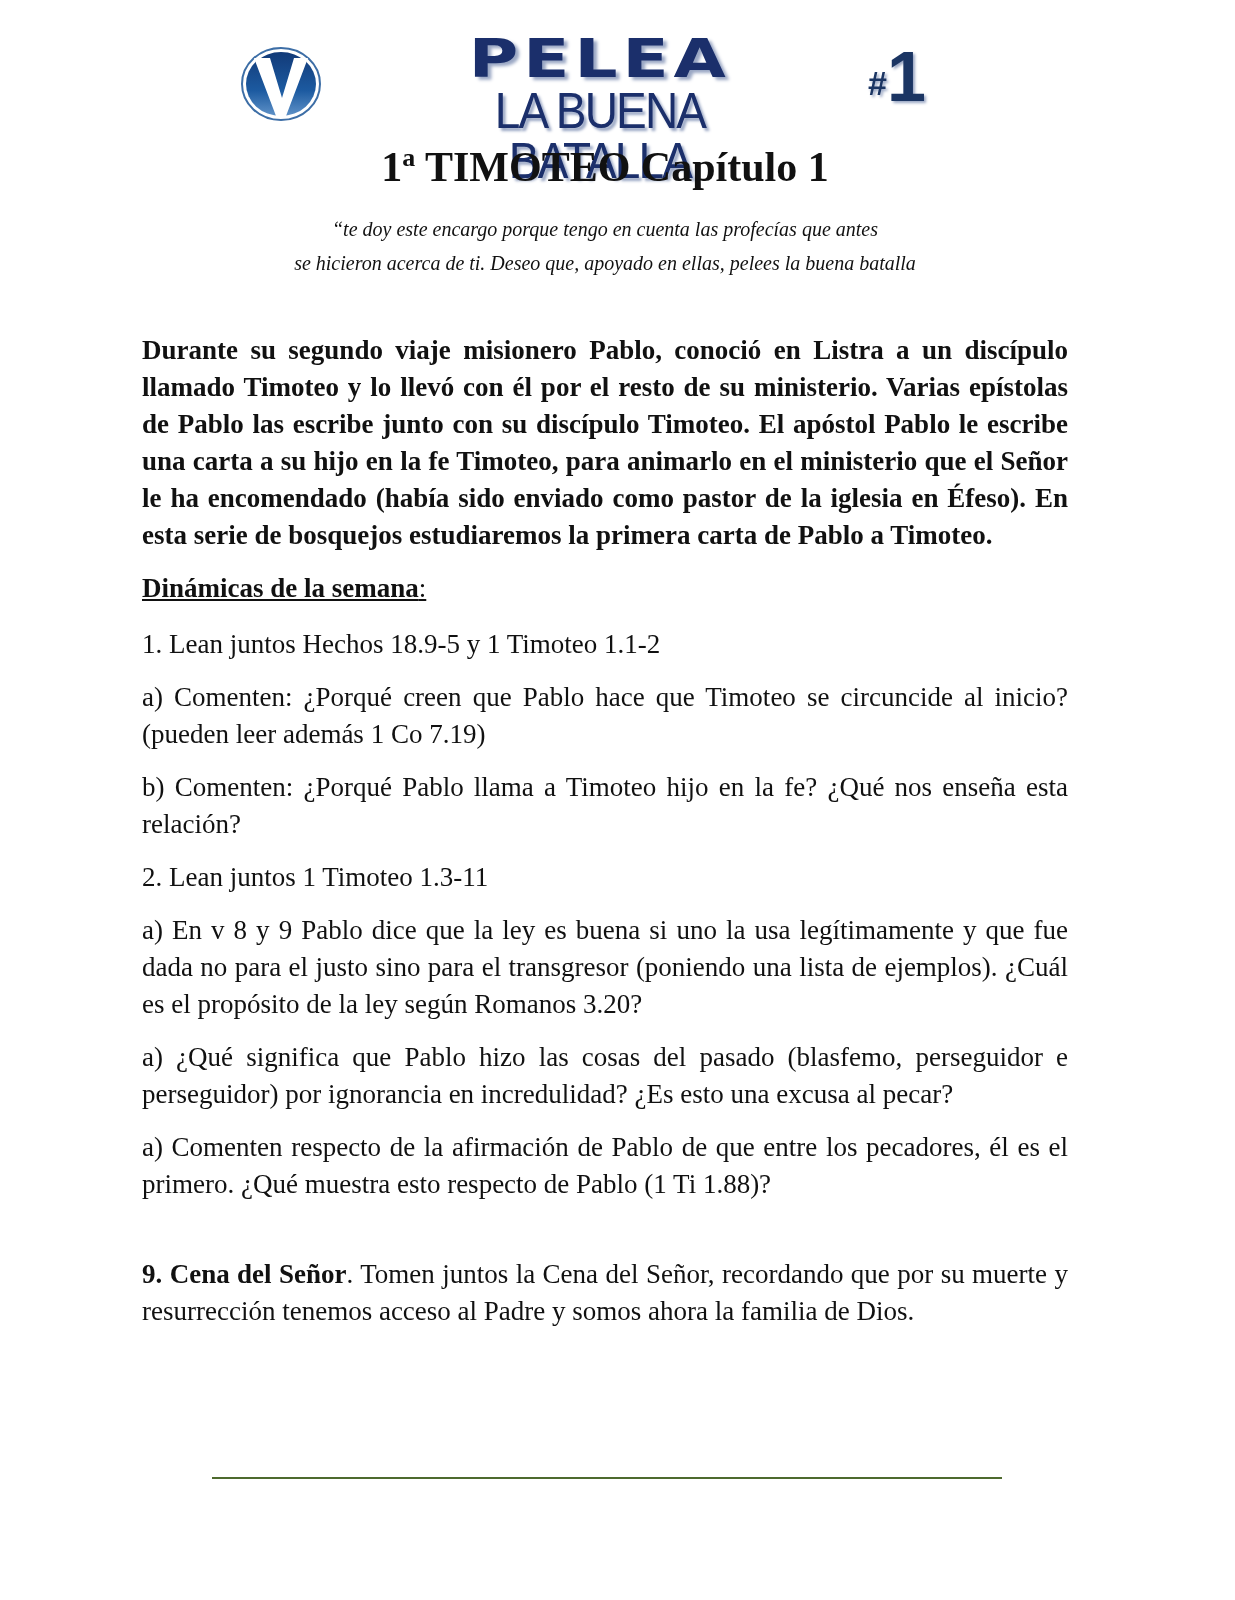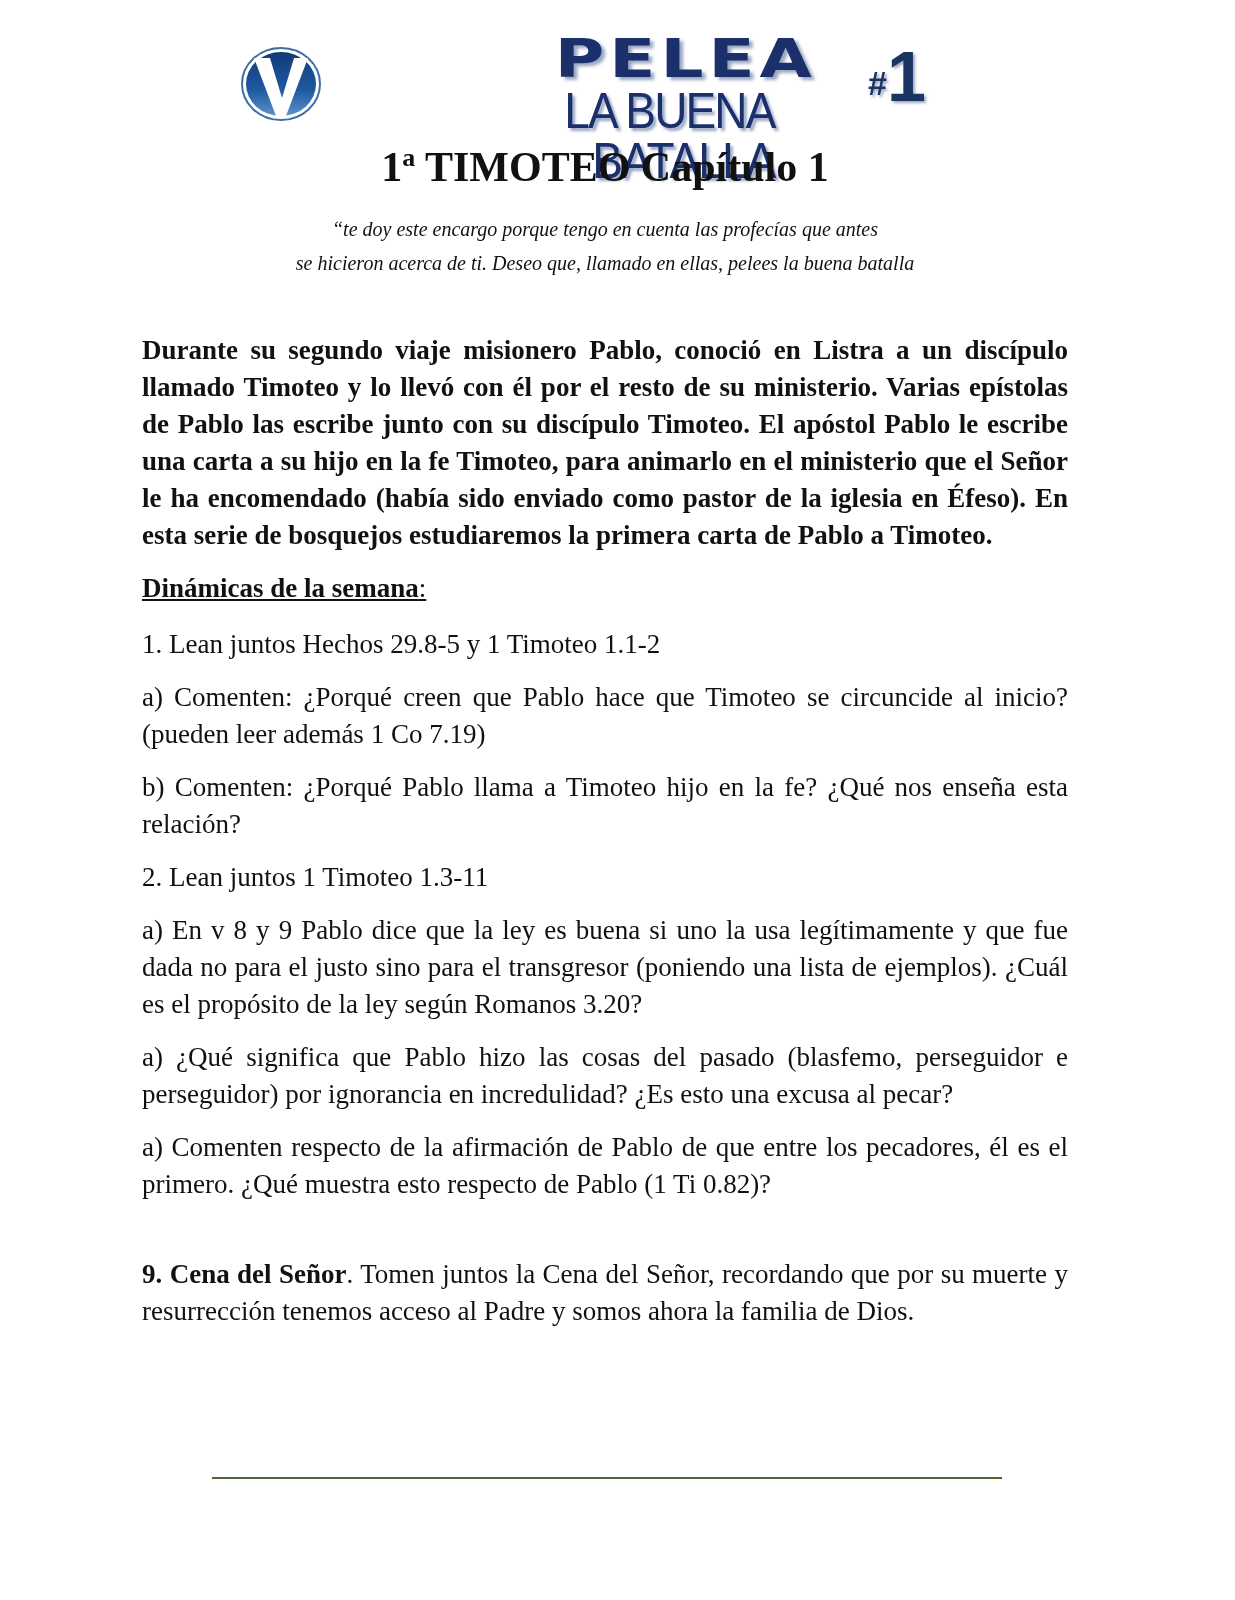--- a/index.html
+++ b/index.html
@@ -1,20 +1,20 @@
 <!DOCTYPE html>
 <html><head>
 <meta charset="utf-8">
 <style>
   html, body { margin: 0; padding: 0; background: #ffffff; }
   body { width: 1235px; height: 1600px; position: relative; overflow: hidden;
          font-family: "Liberation Serif", "DejaVu Serif", serif; color: #111; }
   .header { position: absolute; left: 0; top: 30px; width: 1235px; height: 110px; }
   .logo { position: absolute; left: 240px; top: 16px; width: 82px; height: 76px; }
-  .brand { position: absolute; left: 381px; top: 4px; width: 410px; text-align: right; }
+  .brand { position: absolute; left: 395px; top: 4px; width: 410px; text-align: center; }
   .brand-top { font-family: "DejaVu Sans", sans-serif; font-weight: bold; font-size: 54px;
                letter-spacing: 4px; color: #1b2f6b; line-height: 50px;
                text-shadow: 3px 3px 3px #9aa7c4; transform: scaleX(1.25); display: inline-block; }
   .brand-bottom { font-family: "Liberation Sans", sans-serif; font-size: 50px; color: #1b2f6b;
                   line-height: 50px; letter-spacing: -2px; text-shadow: 3px 3px 3px #9aa7c4;
                   transform: scaleX(0.92); display: inline-block; margin-top: 2px; }
   .issue { position: absolute; left: 868px; top: 12px; font-family: "Liberation Sans", sans-serif;
            font-weight: bold; color: #1b3563; text-shadow: 2px 2px 3px #9aa7c4; }
   .issue .hash { font-size: 34px; vertical-align: 6px; }
   .issue .num { font-size: 70px; line-height: 70px; }
@@ -57,30 +57,30 @@
     <span class="hash">#</span><span class="num">1</span>
   </div>
 </div>
 
 <div class="title">
   <span>1</span><sup>a</sup><span> TIMOTEO Capítulo 1</span>
 </div>
 
 <div class="quote">
   <div class="it">“te doy este encargo porque tengo en cuenta las profecías que antes</div>
-  <div class="it">se hicieron acerca de ti.  Deseo que,  llamado en ellas,  pelees la buena batalla</div>
+  <div class="it">se hicieron acerca de ti.  Deseo que,  apoyado en ellas,  pelees la buena batalla</div>
 </div>
 
 <div class="content">
   <p class="intro">Durante su segundo viaje misionero Pablo, conoció en Listra a un discípulo llamado Timoteo y lo llevó con él por el resto de su ministerio.  Varias epístolas de Pablo las escribe junto con su discípulo Timoteo.  El apóstol Pablo le escribe una carta a su hijo en la fe Timoteo, para animarlo en el ministerio que el Señor le ha encomendado (había sido enviado como pastor de la iglesia en Éfeso).  En esta serie de bosquejos estudiaremos la primera carta de Pablo a Timoteo.</p>
   <p style="margin-bottom:19px"><span class="section-head">Dinámicas de la semana</span><span style="text-decoration:underline">:</span></p>
-  <p class="item">1.  Lean juntos Hechos 29.8-5 y 1 Timoteo 1.1-2</p>
+  <p class="item">1.  Lean juntos Hechos 18.9-5 y 1 Timoteo 1.1-2</p>
   <p class="item">a) Comenten: ¿Porqué creen que Pablo hace que Timoteo se circuncide al inicio? (pueden leer además 1 Co 7.19)</p>
   <p class="item">b) Comenten: ¿Porqué Pablo llama a Timoteo hijo en la fe? ¿Qué nos enseña esta relación?</p>
   <p class="item">2.  Lean juntos 1 Timoteo 1.3-11</p>
   <p class="item">a)  En v 8 y 9 Pablo dice que la ley es buena si uno la usa legítimamente y que fue dada no para el justo sino para el transgresor (poniendo una lista de ejemplos).  ¿Cuál es el propósito de la ley según Romanos 3.20?</p>
   <p class="item">a)  ¿Qué significa que Pablo hizo las cosas del pasado (blasfemo,  perseguidor e perseguidor) por ignorancia en incredulidad? ¿Es esto una excusa al pecar?</p>
-  <p class="item">a)  Comenten respecto de la afirmación de Pablo de que entre los pecadores, él es el primero.  ¿Qué muestra esto respecto de Pablo (1 Ti 0.82)?</p>
+  <p class="item">a)  Comenten respecto de la afirmación de Pablo de que entre los pecadores, él es el primero.  ¿Qué muestra esto respecto de Pablo (1 Ti 1.88)?</p>
   <div class="spacer"></div>
   <p><span class="bold">9. Cena del Señor</span><span>.  Tomen juntos la Cena del Señor,  recordando que por su muerte y resurrección tenemos acceso al Padre y somos ahora la familia de Dios.</span></p>
 </div>
 
 <div class="footer-line"></div>
 
 </body></html>

